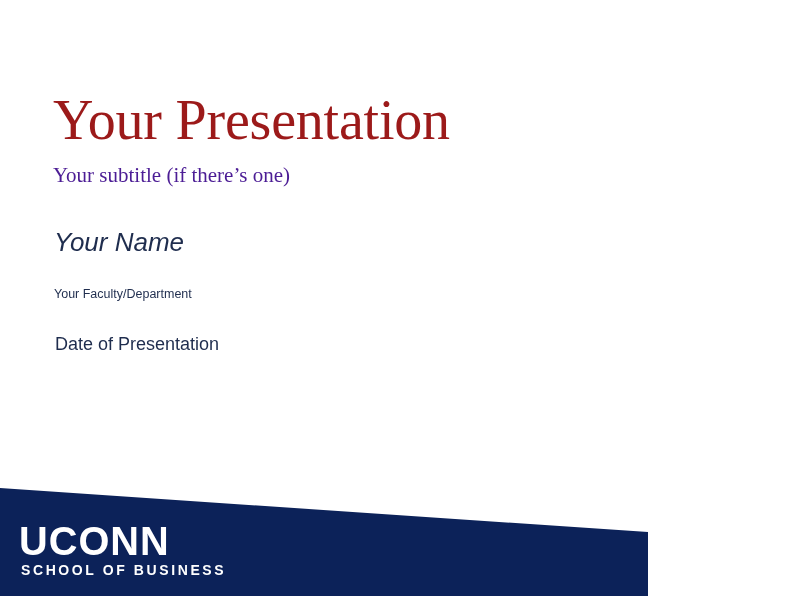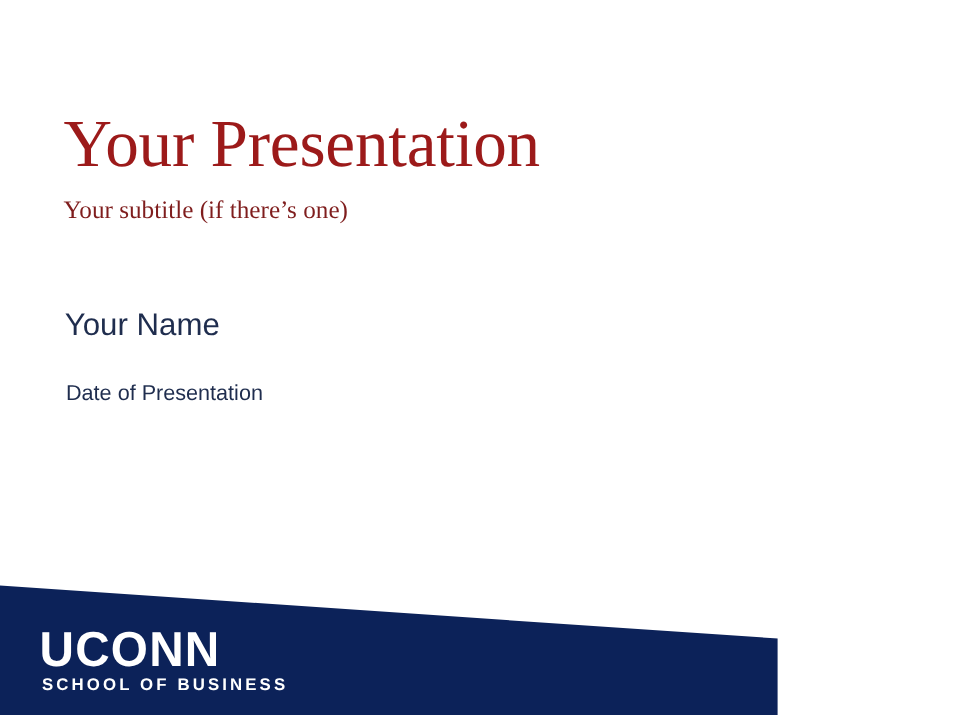--- a/index.html
+++ b/index.html
@@ -36,32 +36,33 @@
     color: #9c1a1a;
     margin: 0;
     font-weight: normal;
     letter-spacing: -0.2px;
   }
 
   .slide-subtitle {
     font-family: "Liberation Serif", "DejaVu Serif", serif;
     font-size: 21px;
     line-height: 1.2;
-    color: #7f1d1d;
+    color: #4c1d95;
     margin: 14px 0 0 0;
     font-weight: normal;
   }
 
   .presenter-name {
     font-family: "Liberation Sans", sans-serif;
     font-size: 26px;
     line-height: 1.1;
     color: #1f2d4e;
-    margin: 68px 0 0 1px;
+    margin: 40px 0 0 1px;
     font-weight: normal;
+    font-style: italic;
   }
 
   .presenter-dept {
     font-family: "Liberation Sans", sans-serif;
     font-size: 12.5px;
     line-height: 1.2;
     color: #1f2d4e;
     margin: 30px 0 0 1px;
     font-weight: normal;
   }
@@ -87,21 +88,21 @@
 
   .footer-band svg {
     display: block;
     width: 794px;
     height: 596px;
   }
 
   
   .logo-lockup {
     position: absolute;
-    left: 33px;
+    left: 19px;
     top: 524px;
     width: 250px;
   }
 
   .logo-wordmark {
     font-family: "Liberation Sans Narrow", "Liberation Sans", sans-serif;
     font-size: 41px;
     line-height: 34px;
     font-weight: bold;
     color: #ffffff;
@@ -127,20 +128,21 @@
 
 <div class="slide">
 
   <div class="text-block">
     <h1 class="slide-title">Your Presentation</h1>
 
     <p class="slide-subtitle">Your subtitle (if there’s one)</p>
 
     <p class="presenter-name">Your Name</p>
 
+    <p class="presenter-dept">Your Faculty/Department</p>
 
     <p class="presentation-date">Date of Presentation</p>
   </div>
 
   <div class="footer-band">
     <svg viewBox="0 0 794 596" xmlns="http://www.w3.org/2000/svg">
       <polygon points="0,488 794,542 794,596 0,596" fill="#0c2259"></polygon>
     </svg>
   </div>
 

